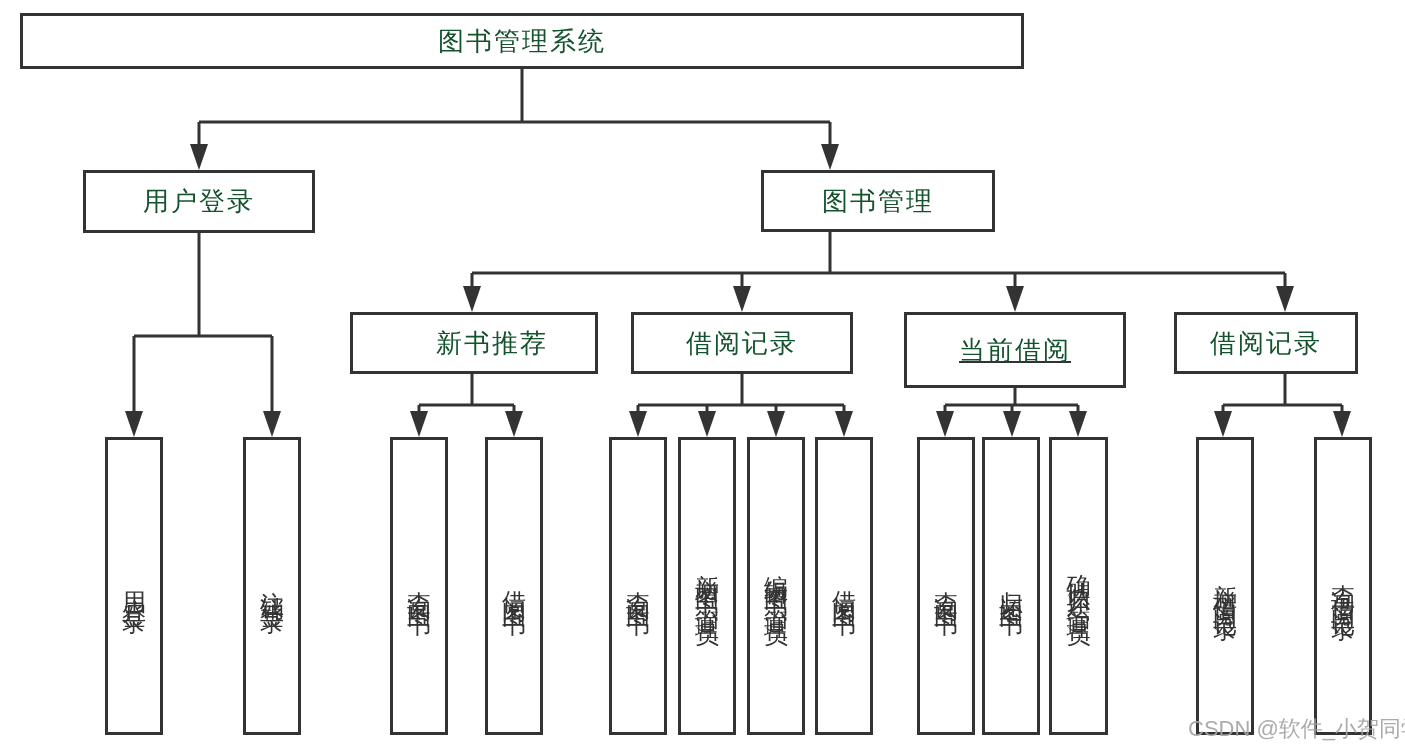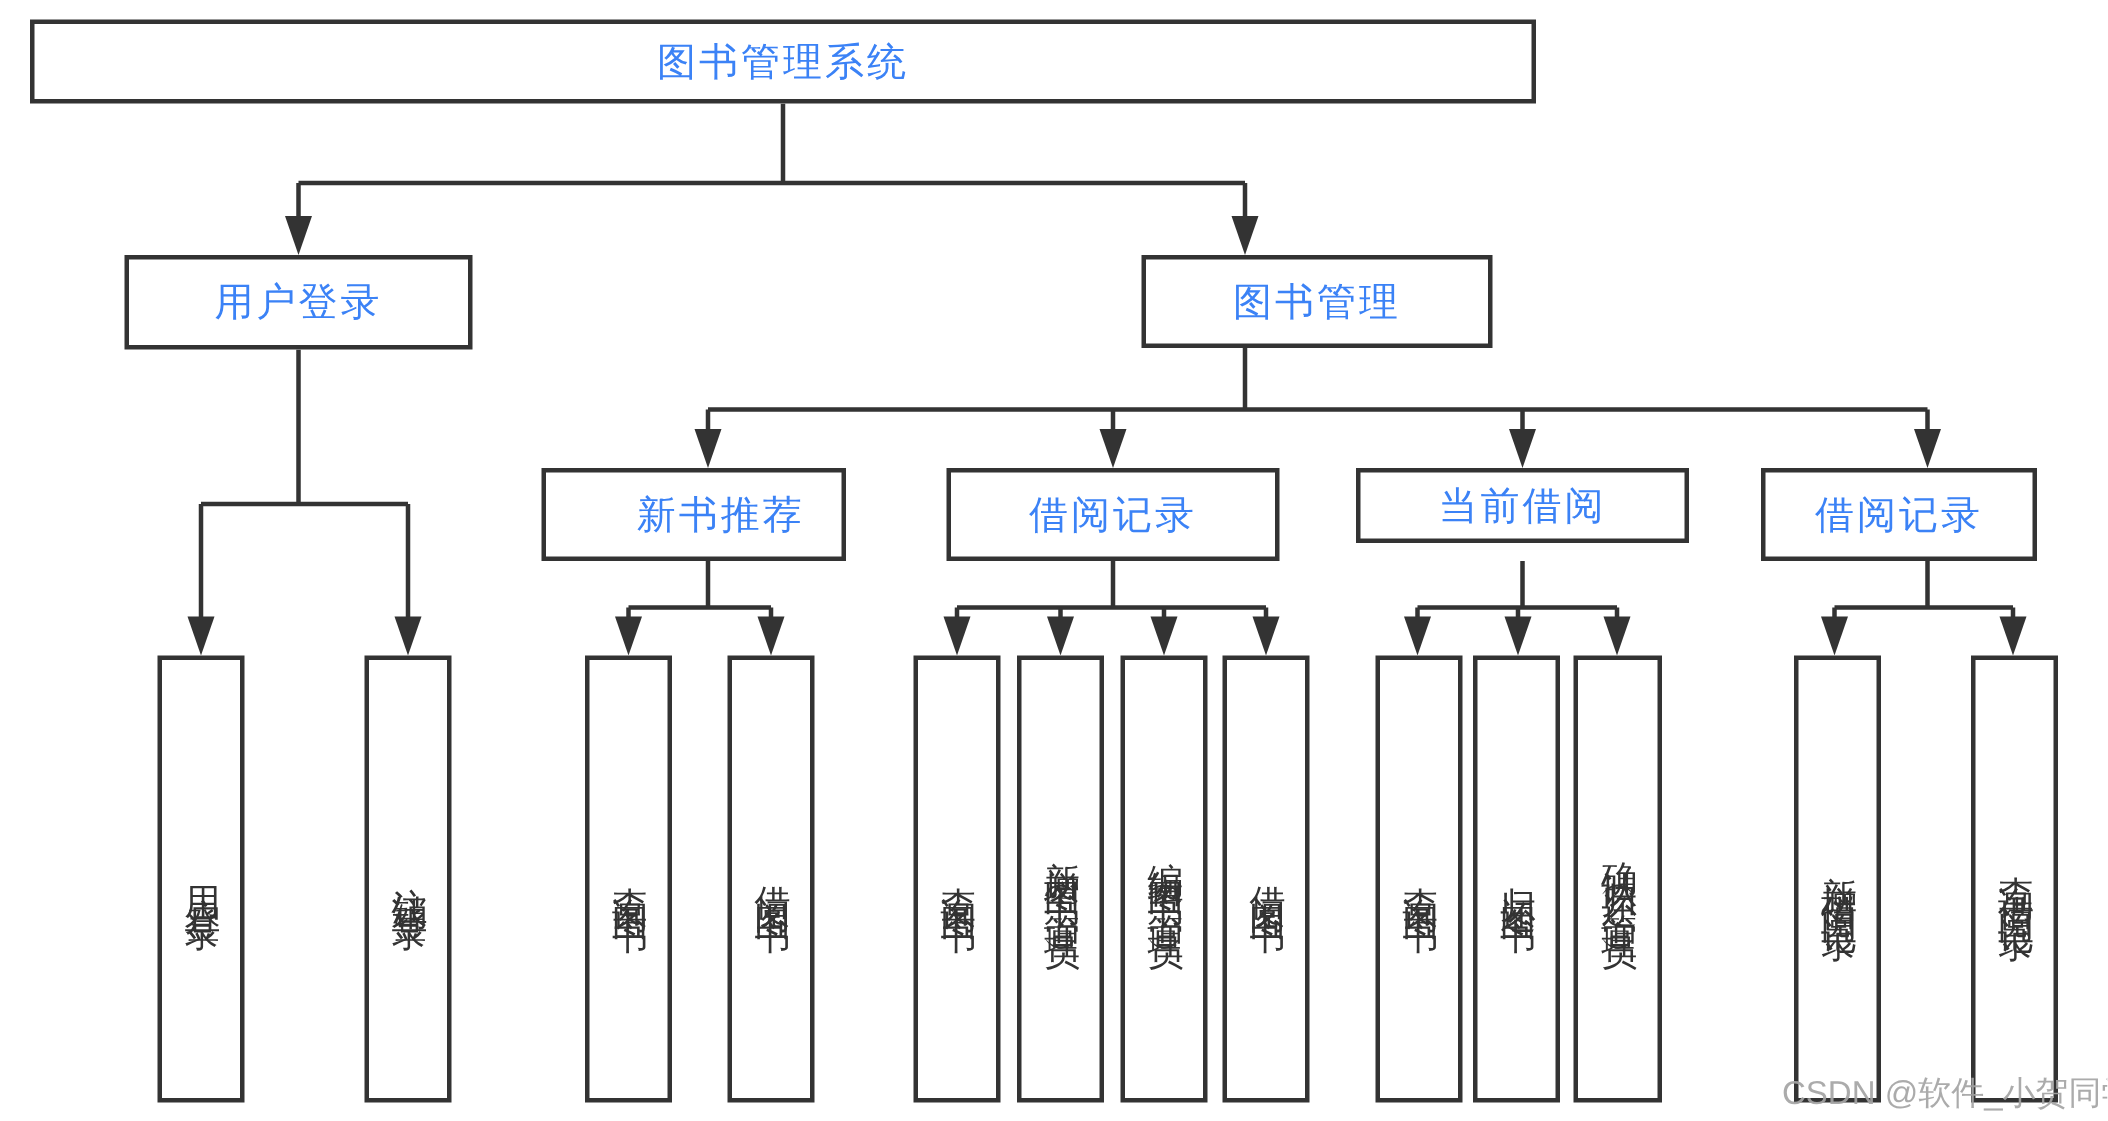--- a/index.html
+++ b/index.html
@@ -31,21 +31,21 @@
     display: flex;
     align-items: center;
     justify-content: center;
     z-index: 2;
     color: #333333;
   }
   .box .hlabel {
     font-size: 26px;
     letter-spacing: 2px;
     white-space: nowrap;
-    color: #3b82f6;
+    color: #14532d;
   }
   .box .vlabel {
     writing-mode: vertical-rl;
     text-orientation: mixed;
     font-size: 24px;
     letter-spacing: 7px;
     line-height: 1;
     white-space: nowrap;
     color: #333333;
   }
@@ -111,27 +111,27 @@
     <span class="hlabel">图书管理系统</span>
   </div>
 
   <div class="box" style="left:83px; top:170px; width:232px; height:63px;">
     <span class="hlabel">用户登录</span>
   </div>
   <div class="box" style="left:713px; top:170px; width:234px; height:62px;margin-left:48px;">
     <span class="hlabel">图书管理</span>
   </div>
 
-  <div class="box" style="left:361px; top:312px; width:203px; height:62px;padding-left:36px;">
+  <div class="box" style="left:350px; top:312px; width:248px; height:62px;padding-left:36px;">
     <span class="hlabel">新书推荐</span>
   </div>
   <div class="box" style="left:631px; top:312px; width:222px; height:62px;">
     <span class="hlabel">借阅记录</span>
   </div>
-  <div class="box" style="left:904px; top:312px; width:222px; height:50px;">
+  <div class="box" style="left:904px; top:312px; width:222px; height:76px;text-decoration:underline;">
     <span class="hlabel">当前借阅</span>
   </div>
   <div class="box" style="left:1174px; top:312px; width:184px; height:62px;">
     <span class="hlabel">借阅记录</span>
   </div>
 
   <div class="box" style="left:105px; top:437px; width:58px; height:298px;">
     <span class="vlabel">用户登录</span>
   </div>
   <div class="box" style="left:243px; top:437px; width:58px; height:298px;">

